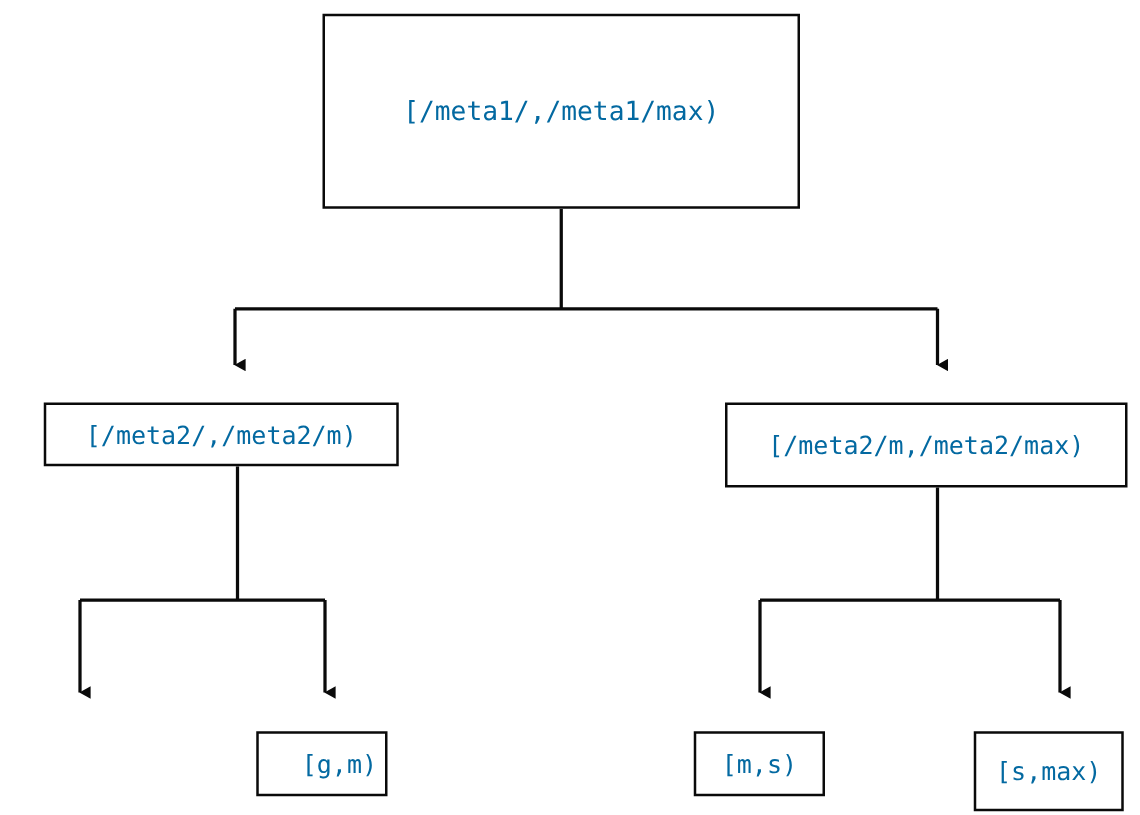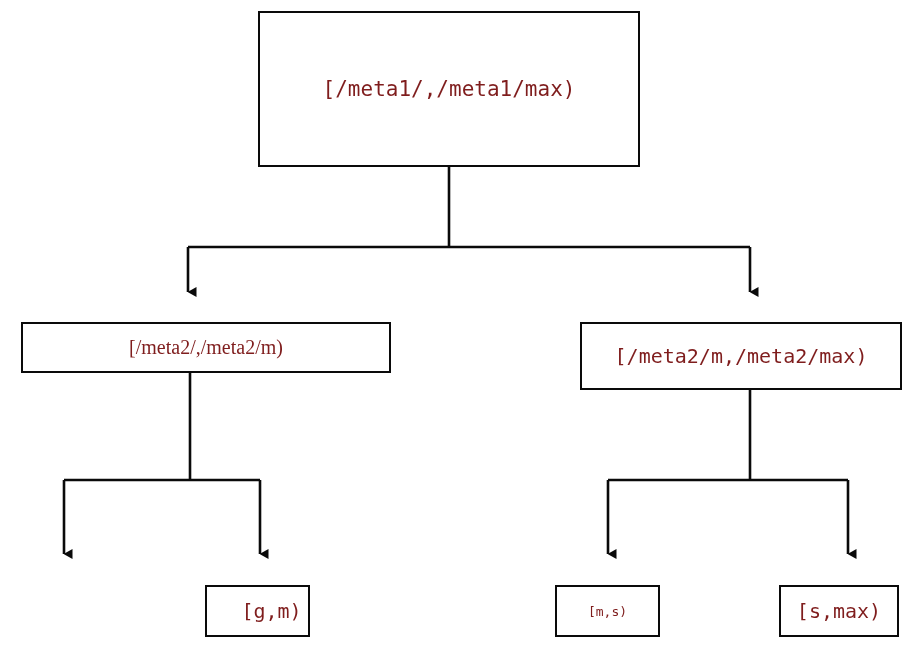--- a/index.html
+++ b/index.html
@@ -25,43 +25,42 @@
   }
   .node {
     position: absolute;
     box-sizing: border-box;
     background: #ffffff;
     border: 2px solid #0a0a0a;
     display: flex;
     align-items: center;
     justify-content: center;
     text-align: left;
-    color: #7f1d1d;
+    color: #0369a1;
     white-space: nowrap;
   }
   .node-label {
     display: block;
     letter-spacing: 0px;
   }
   
   #node-root {
     left: 258px;
     top: 11px;
     width: 382px;
     height: 156px;
     font-size: 21px;
   }
   
   #node-mid-left {
-    left: 21px;
+    left: 35px;
     top: 322px;
-    width: 370px;
+    width: 284px;
     height: 51px;
     font-size: 20px;
-    font-family: Liberation Serif, serif;
   }
   #node-mid-right {
     left: 580px;
     top: 322px;
     width: 322px;
     height: 68px;
     font-size: 20px;
   }
   
   #node-leaf-ag {
@@ -77,27 +76,27 @@
     width: 105px;
     height: 52px;
     font-size: 20px;
     padding-left: 28px;
   }
   #node-leaf-ms {
     left: 555px;
     top: 585px;
     width: 105px;
     height: 52px;
-    font-size: 13px;
+    font-size: 20px;
   }
   #node-leaf-smax {
     left: 779px;
     top: 585px;
     width: 120px;
-    height: 52px;
+    height: 64px;
     font-size: 20px;
   }
 </style>
 </head>
 <body>
 
 <div id="canvas">
 
   <svg id="edges" viewBox="0 0 912 652" width="912" height="652" xmlns="http://www.w3.org/2000/svg">
     <defs>

